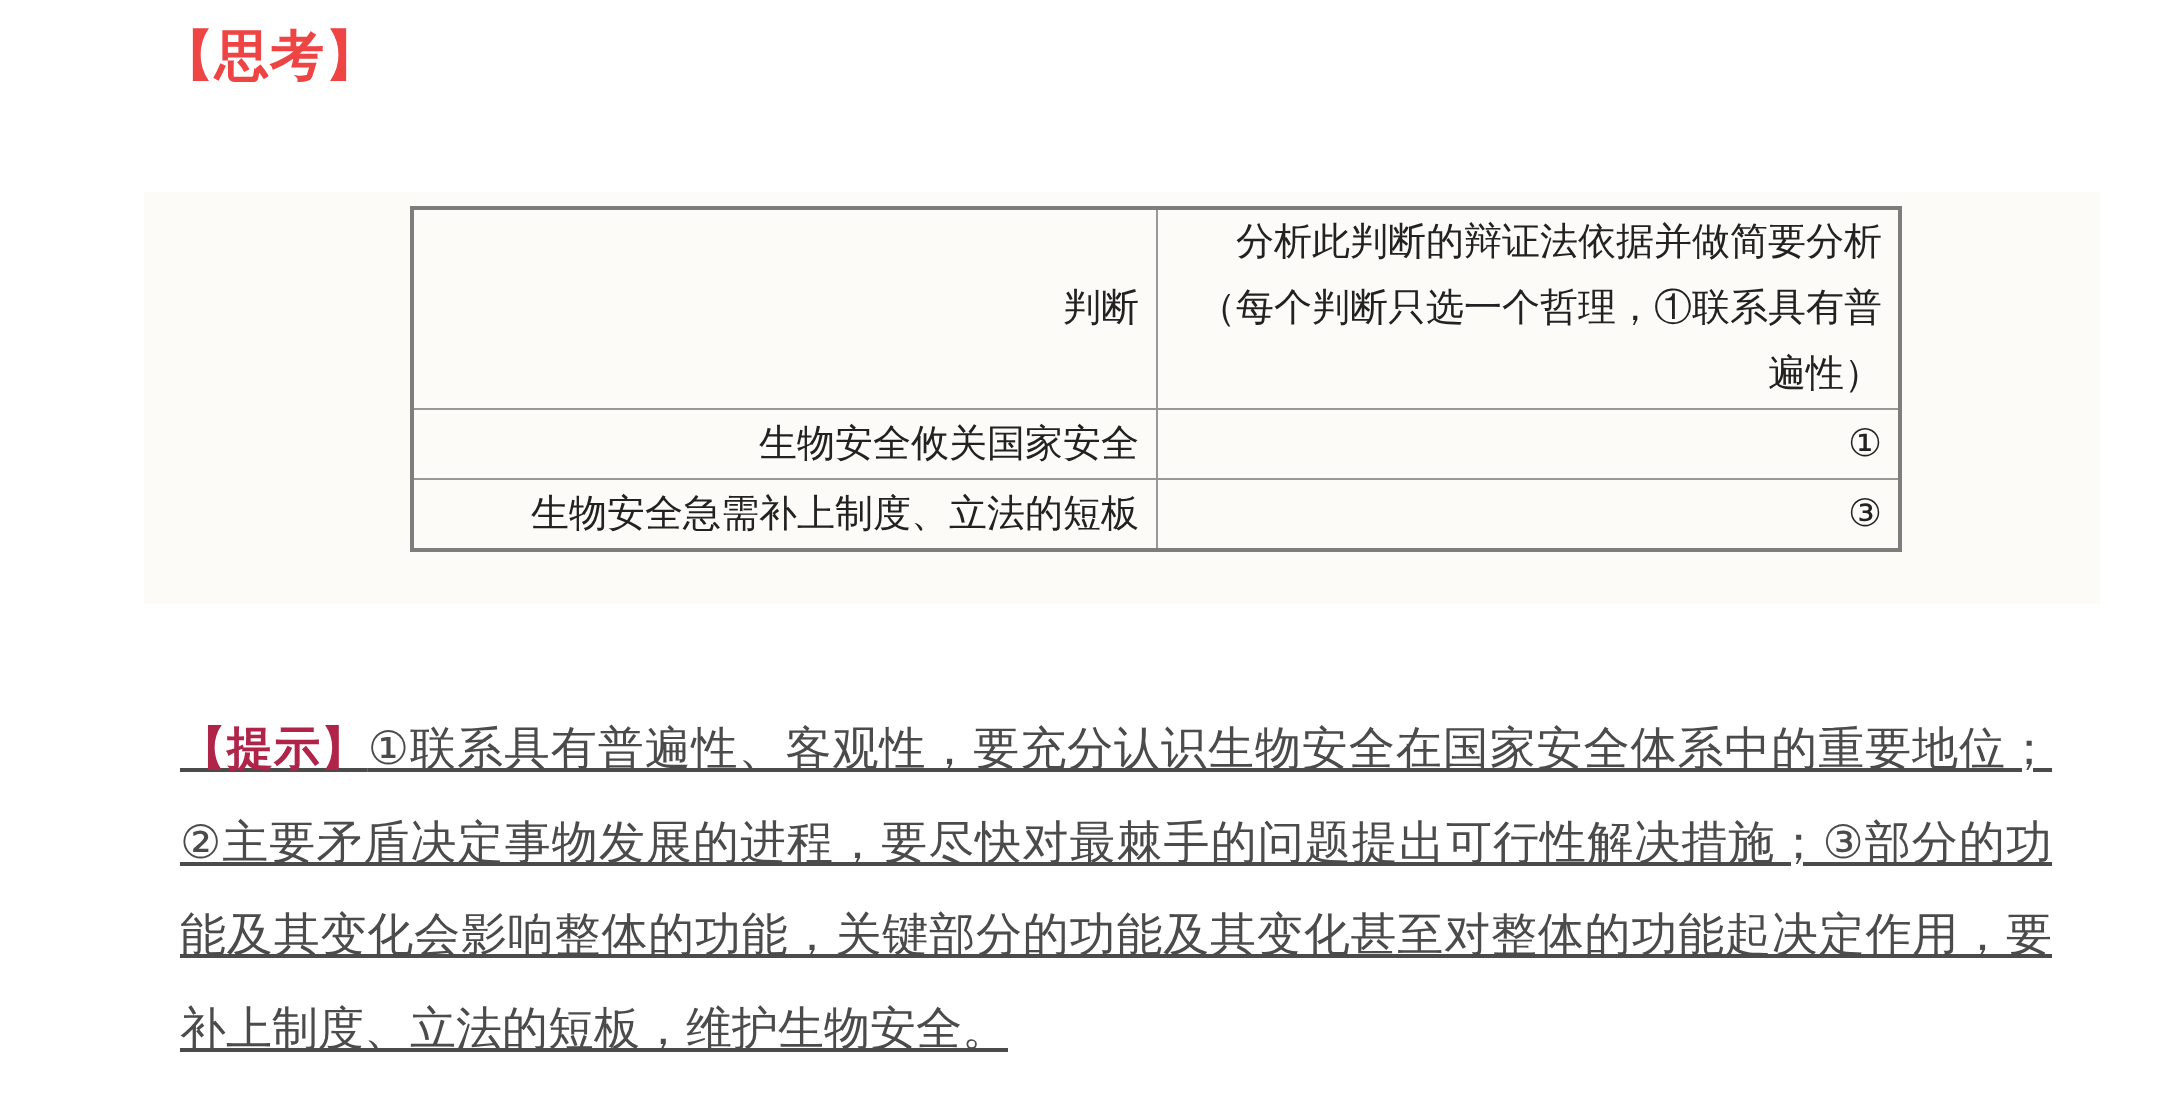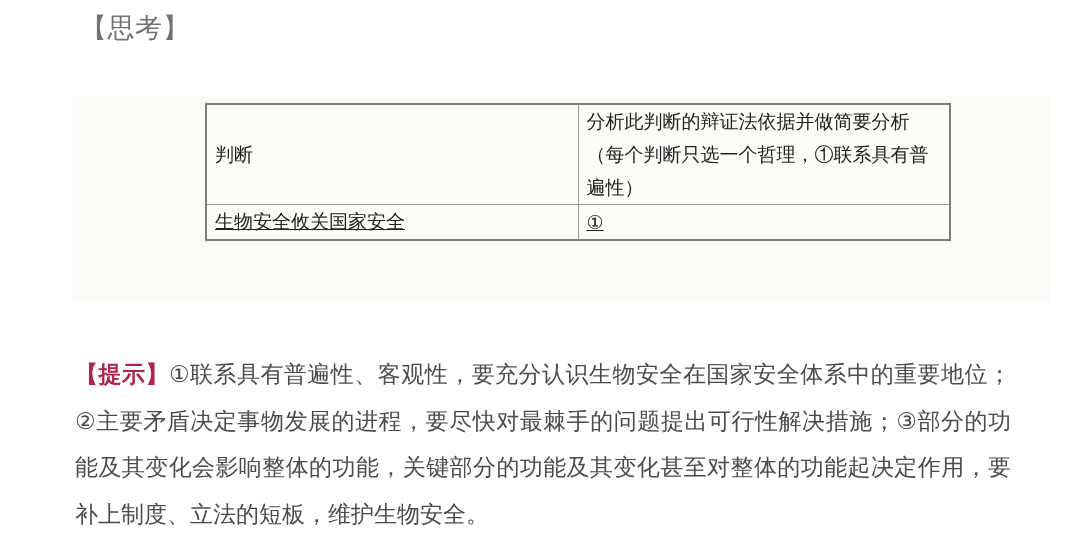--- a/index.html
+++ b/index.html
@@ -12,22 +12,22 @@
     height: 550px;
     position: relative;
     overflow: hidden;
     font-family: "Liberation Sans", "DejaVu Sans", sans-serif;
   }
   .think-header {
     position: absolute;
     left: 80px;
     top: 10px;
     font-size: 27px;
-    font-weight: normal;
-    color: #737373;
+    font-weight: bold;
+    color: #ef4444;
     letter-spacing: 0.5px;
   }
   .table-panel {
     position: absolute;
     left: 72px;
     top: 96px;
     width: 978px;
     height: 206px;
     background: #fcfbf8;
   }
@@ -38,42 +38,42 @@
     width: 746px;
     border-collapse: collapse;
     table-layout: fixed;
     font-family: "Liberation Serif", "DejaVu Serif", serif;
     color: #222222;
     font-size: 19px;
     border: 2px solid #7d7d7d;
   }
   table.judgment-table td {
     border: 1px solid #989898;
-    text-align: left;
+    text-align: right;
     vertical-align: middle;
     padding: 0 8px;
   }
   table.judgment-table td.header-cell {
     height: 72px;
     line-height: 33px;
   }
   table.judgment-table td.data-cell {
     height: 34px;
-    text-decoration: underline;
   }
   .hint-paragraph {
     position: absolute;
-    left: 75px;
+    left: 90px;
     top: 351px;
     width: 936px;
     font-size: 23px;
     line-height: 46.5px;
     color: #4b4b4b;
     text-align: justify;
     text-justify: inter-ideograph;
+    text-decoration: underline;
   }
   .hint-label {
     color: #b02449;
     font-weight: bold;
   }
 </style>
 </head>
 <body>
 
 <div class="think-header">【思考】</div>
@@ -89,19 +89,23 @@
         <td class="header-cell">判断</td>
         <td class="header-cell">
           <div>分析此判断的辩证法依据并做简要分析</div>
           <div>（每个判断只选一个哲理，①联系具有普遍性）</div>
         </td>
       </tr>
       <tr>
         <td class="data-cell">生物安全攸关国家安全</td>
         <td class="data-cell">①</td>
       </tr>
+      <tr>
+        <td class="data-cell">生物安全急需补上制度、立法的短板</td>
+        <td class="data-cell">③</td>
+      </tr>
     </tbody>
   </table>
 </div>
 
 <div class="hint-paragraph">
   <span class="hint-label">【提示】</span><span>①联系具有普遍性、客观性，要充分认识生物安全在国家安全体系中的重要地位；②主要矛盾决定事物发展的进程，要尽快对最棘手的问题提出可行性解决措施；③部分的功能及其变化会影响整体的功能，关键部分的功能及其变化甚至对整体的功能起决定作用，要补上制度、立法的短板，维护生物安全。</span>
 </div>
 
 </body></html>

